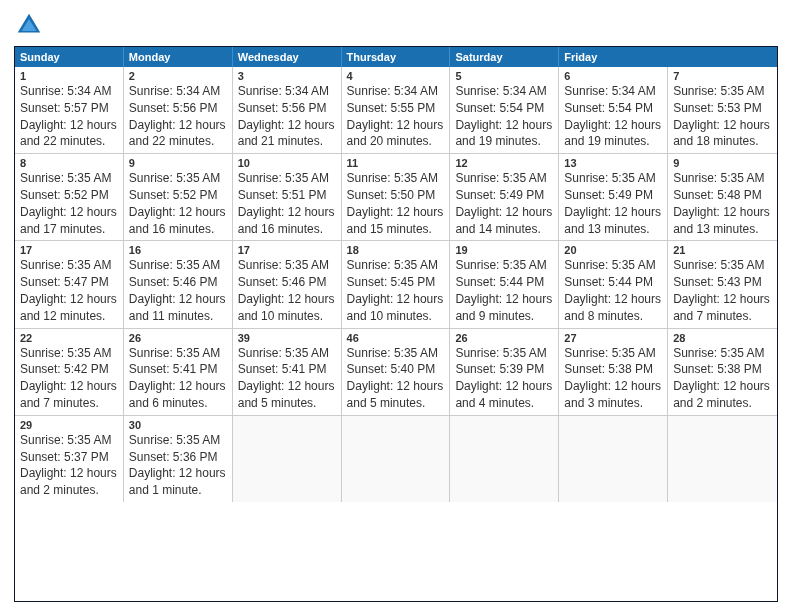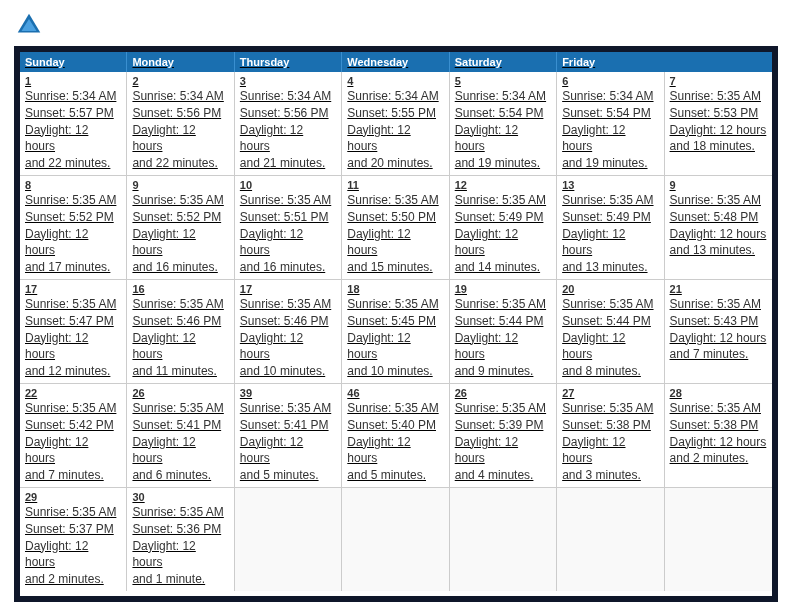--- a/index.html
+++ b/index.html
@@ -54,22 +54,21 @@
       font-size: 28px;
       font-weight: bold;
       color: #333;
     }
     .location {
       font-size: 13px;
       color: #555;
     }
     .calendar {
       flex: 1;
-      border: 6px solid #0f172a;
-      text-decoration: underline;
+      border: 1px solid #0f172a;
     }
     .cal-header-row {
       display: grid;
       grid-template-columns: repeat(7, 1fr);
       background: #1a6fb0;
     }
     .cal-header-cell {
       color: #fff;
       font-size: 11px;
       font-weight: bold;
@@ -129,22 +128,22 @@
     <div class="title-block">
       <div class="month-title"></div>
       <div class="location"></div>
     </div>
   </div>
 
   <div class="calendar">
     <div class="cal-header-row">
     <div class="cal-header-cell">Sunday</div>
         <div class="cal-header-cell">Monday</div>
+        <div class="cal-header-cell">Wednesday</div>
         <div class="cal-header-cell">Thursday</div>
-        <div class="cal-header-cell">Wednesday</div>
         <div class="cal-header-cell">Saturday</div>
         <div class="cal-header-cell">Friday</div>
       </div>
     <div class="cal-body">
     <div class="cal-row">
           <div class="cal-cell">
             <span class="day-num">1</span>
             <div class="day-info">Sunrise: 5:34 AM<br>Sunset: 5:57 PM<br>Daylight: 12 hours<br>and 22 minutes.</div>
           </div>
           <div class="cal-cell">

